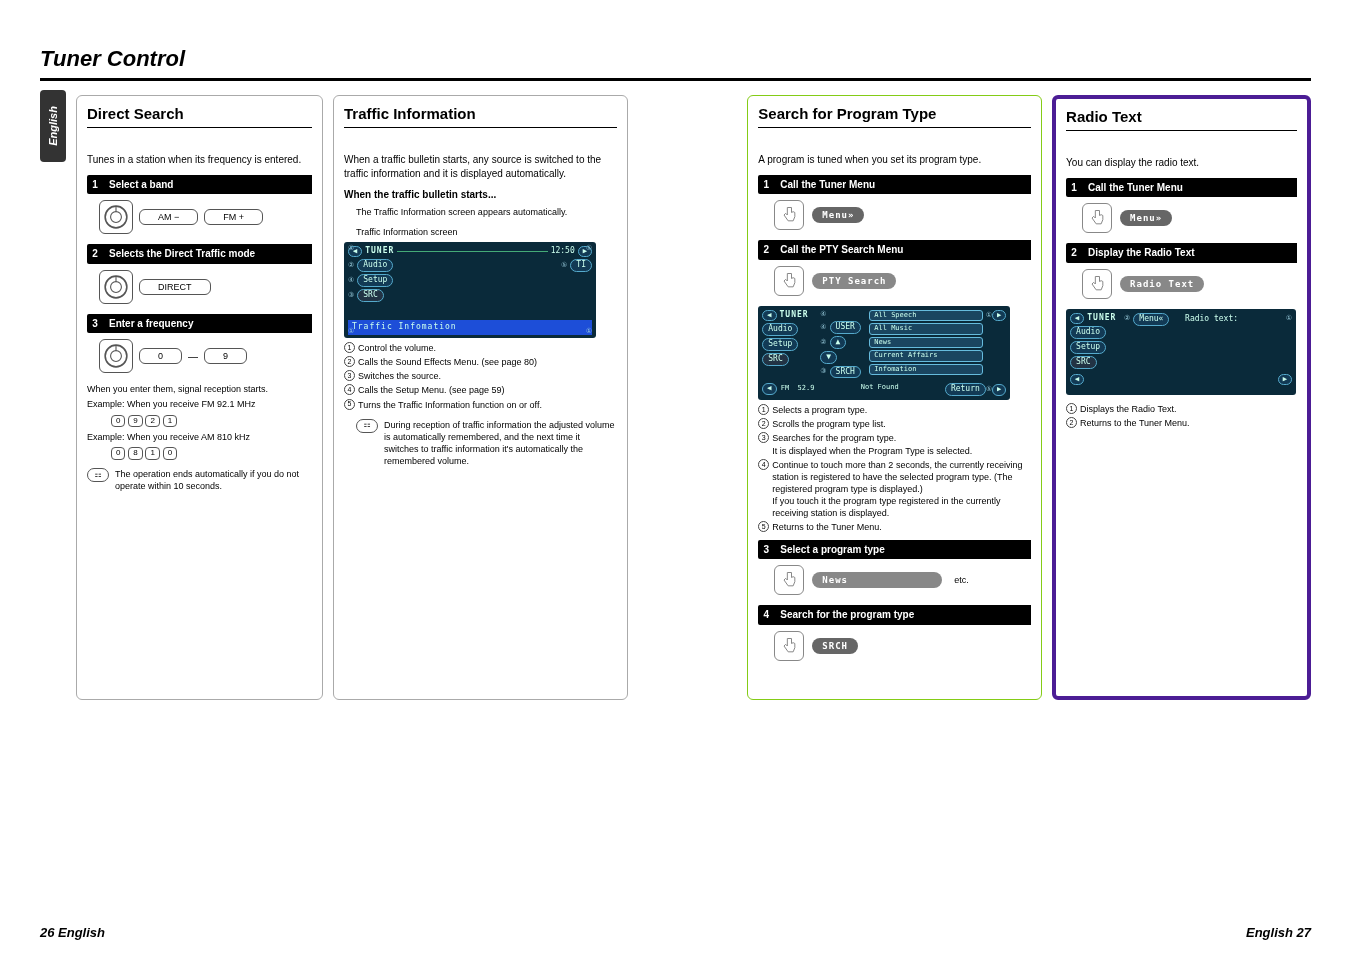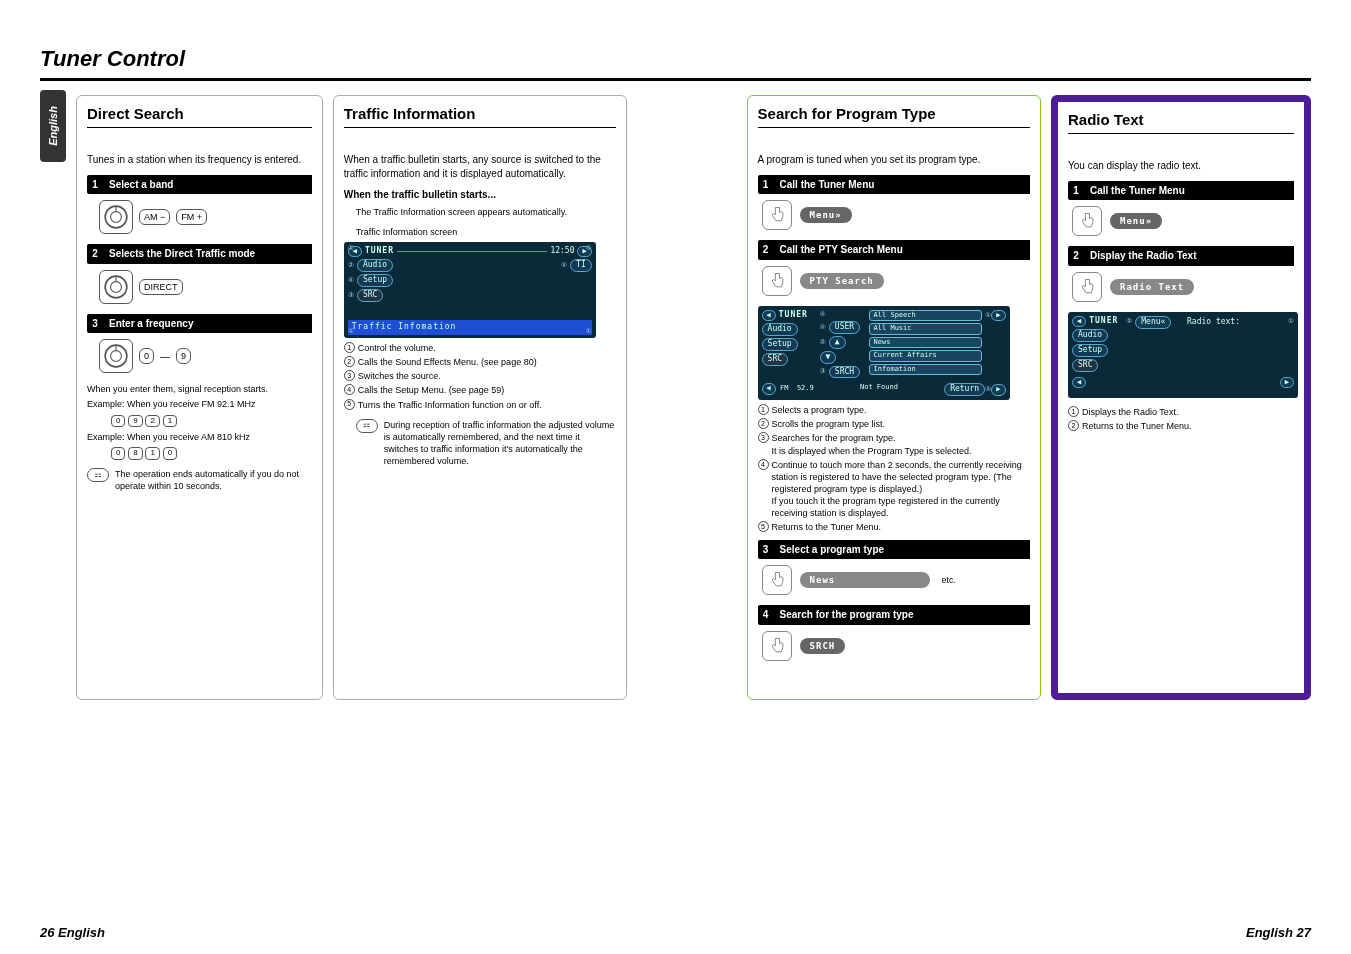--- a/index.html
+++ b/index.html
@@ -8,45 +8,45 @@
   .chapter-title { font-style: italic; font-weight: bold; font-size: 22px; margin-bottom: 6px; margin-top: 16px; }
   .chapter-rule { border-top: 3px solid #000; margin-bottom: 14px; }
   .side-tab { position: absolute; top: 90px; left: 40px; width: 26px; height: 72px; background: #333; color: #fff; border-radius: 4px; display: flex; align-items: center; justify-content: center; }
   .side-tab span { transform: rotate(-90deg); font-style: italic; font-weight: bold; font-size: 11px; white-space: nowrap; }
   .content { display: flex; gap: 10px; margin-left: 36px; }
   .col { font-size: 10px; line-height: 1.35; }
   .col1 { width: 248px; border: 1px solid #aaa; border-radius: 6px; padding: 8px 10px 10px 10px; }
   .col2 { width: 296px; border: 1px solid #aaa; border-radius: 6px; padding: 8px 10px 10px 10px; }
   .bigspace { width: 100px; }
   .col3 { width: 296px; border: 1px solid #84cc16; border-radius: 6px; padding: 8px 10px 28px 10px; }
-  .col4 { width: 260px; border: 7px solid #4c1d95; border-radius: 6px; padding: 8px 10px 10px 10px; }
+  .col4 { width: 260px; border: 4px solid #4c1d95; border-radius: 6px; padding: 8px 10px 10px 10px; }
   .sec-title { font-size: 15px; font-weight: bold; border-bottom: 1px solid #000; padding-bottom: 3px; margin-bottom: 6px; }
   .intro { font-size: 10px; margin-bottom: 8px; margin-top: 25px; }
   .stepbar { display: flex; align-items: stretch; margin: 6px 0 6px 0; }
   .stepnum { background: #000; color: #fff; font-weight: bold; font-size: 10px; width: 16px; display: flex; align-items: center; justify-content: center; border-top-left-radius: 2px; border-bottom-left-radius: 2px; }
   .steptxt { background: #000; color: #fff; font-weight: bold; font-size: 10px; padding: 3px 6px; flex: 1; }
   .subhead { font-weight: bold; font-size: 10px; margin: 6px 0 4px 0; }
   .small { font-size: 9px; }
   .indent { margin-left: 12px; }
   .knob-row { display: flex; align-items: center; gap: 6px; margin: 6px 0 10px 12px; }
   .knob { width: 34px; height: 34px; border: 1px solid #555; border-radius: 6px; position: relative; display:flex; align-items:center; justify-content:center; }
   .knob svg { width: 26px; height: 26px; }
-  .keybtn { border: 1px solid #555; border-radius: 6px; padding: 1px 4px; font-size: 9px; display:inline-block; background:#fff; }
+  .keybtn { border: 1px solid #555; border-radius: 6px; padding: 1px 18px; font-size: 9px; display:inline-block; background:#fff; }
   .keybtn.small { font-size: 8px; padding: 0 4px; border-radius:4px; }
   .keyseq { margin-left: 24px; margin-top:2px; margin-bottom:4px; }
   .note-row { display:flex; gap:6px; margin-top:8px; }
   .note-icon { width:22px; height:14px; border:1px solid #555; border-radius:8px; display:flex; align-items:center; justify-content:center; font-size:8px; flex-shrink:0; }
   .screen { background:#0a2a3a; color:#cfe; border-radius:3px; padding:4px; margin:4px 0; font-family: monospace; font-size:8px; position:relative; }
   .screen .row { display:flex; align-items:center; gap:3px; margin-bottom:2px; }
   .pill { background:#123a55; border:1px solid #5ac; border-radius:8px; padding:0 5px; font-size:8px; color:#cfe; display:inline-block; }
   .pill.dark { background:#234; }
   .pill.tag { font-size:7px; padding:0 4px; }
   .screen-title { font-weight:bold; letter-spacing:1px; }
   .wide-pill { display:inline-flex; align-items:center; background:#888; color:#fff; border-radius:10px; padding:2px 10px; font-family:monospace; font-size:9px; font-weight:bold; letter-spacing:1px; }
-  .touch-row { display:flex; align-items:center; gap:8px; margin:6px 0 10px 4px; }
+  .touch-row { display:flex; align-items:center; gap:8px; margin:6px 0 10px 16px; }
   .hand { width:30px; height:30px; border:1px solid #888; border-radius:6px; display:flex; align-items:center; justify-content:center; }
   .hand svg { width:20px; height:20px; }
   ol.circled { list-style:none; padding-left:0; margin:4px 0; }
   ol.circled li { font-size:9px; margin-bottom:2px; padding-left:14px; position:relative; }
   ol.circled li .n { position:absolute; left:0; top:0; width:11px; height:11px; border:1px solid #444; border-radius:50%; font-size:7px; display:flex; align-items:center; justify-content:center; }
   .screen-duo { display:flex; gap:4px; }
   .screen-duo .left { width:54px; }
   .screen-duo .right { flex:1; }
   .tinytag { font-size:7px; color:#9cd; }
   .menu-item { background:#1a4560; border:1px solid #6bd; border-radius:3px; padding:0 4px; font-size:7px; color:#cfe; display:block; margin-bottom:2px; }

